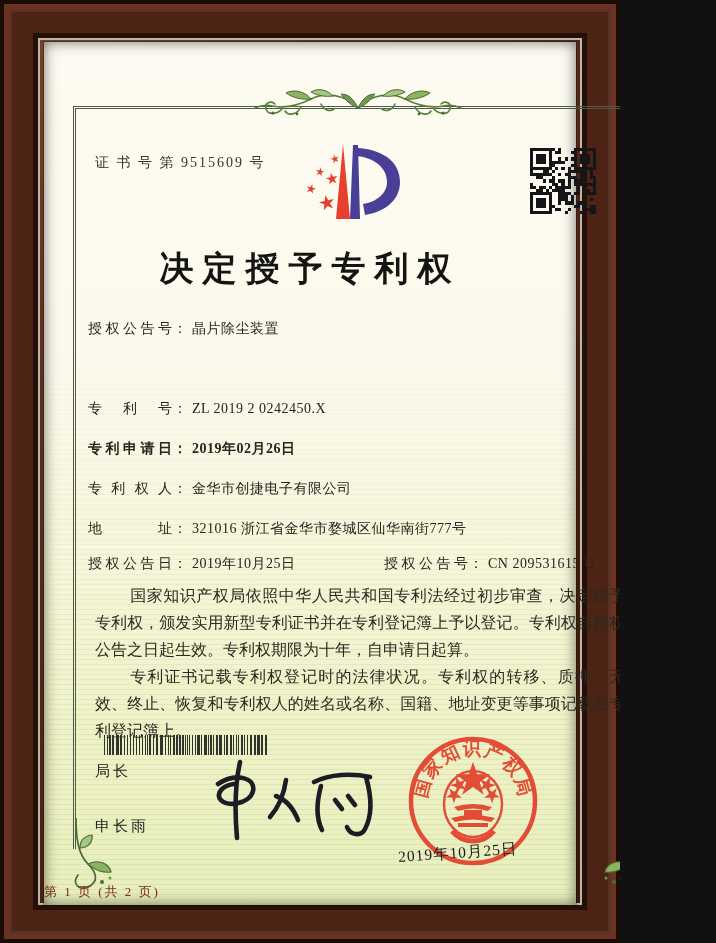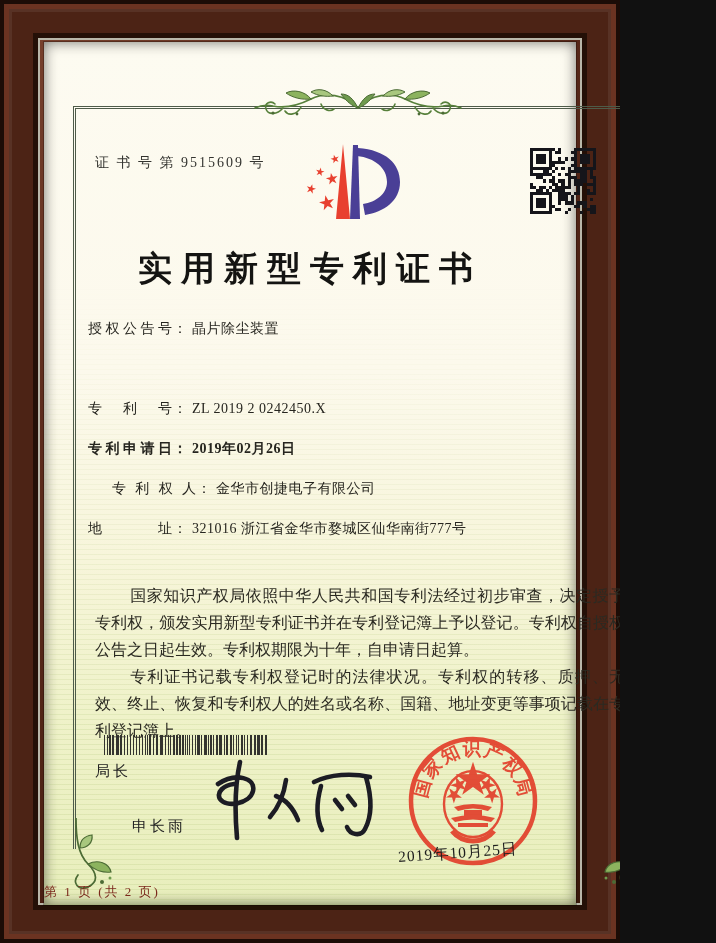--- a/index.html
+++ b/index.html
@@ -34,21 +34,21 @@
   .frow{left:44px;font-size:14px;color:#26251f;white-space:nowrap;}
   .flabel{display:inline-block;width:84px;text-align:justify;text-align-last:justify;vertical-align:top;}
   .fcolon{display:inline-block;margin:0 5px 0 1px;}
   .fvalue{letter-spacing:.5px;}
   .frow2{position:absolute;left:296px;top:0;}
   .paras{left:51px;top:540px;width:530px;font-size:16px;line-height:27px;color:#2b2a22;
     text-align:justify;}
   .paras p{margin:0;text-indent:2.2em;}
   .barcode{left:60px;top:693px;width:166px;height:20px;}
   .sig-title{left:51px;top:720px;font-size:15px;letter-spacing:3px;color:#222;}
-  .sig-name{left:51px;top:775px;font-size:15px;letter-spacing:3px;color:#222;margin-left:37px;}
+  .sig-name{left:51px;top:775px;font-size:15px;letter-spacing:3px;color:#222;}
   .signature{left:150px;top:712px;width:195px;height:95px;}
   .seal{left:334px;top:664px;width:190px;height:190px;}
   .seal-date{left:354px;top:799px;width:170px;font-size:15.5px;color:#1e1e1e;
     transform:rotate(-4deg);letter-spacing:1px;}
   .footer{left:0;top:841px;width:100%;text-align:left;font-size:13px;color:#7b291c;
     letter-spacing:2px;}
   .defs{position:absolute;width:0;height:0;overflow:hidden;}
 </style>
 </head>
 <body>
@@ -347,36 +347,42 @@
           <rect x="3" y="20" width="1" height="1"></rect>
           <rect x="4" y="20" width="1" height="1"></rect>
           <rect x="5" y="20" width="1" height="1"></rect>
           <rect x="6" y="20" width="1" height="1"></rect>
           <rect x="11" y="20" width="1" height="1"></rect>
           <rect x="16" y="20" width="1" height="1"></rect>
           <rect x="19" y="20" width="1" height="1"></rect>
           <rect x="20" y="20" width="1" height="1"></rect>
         </svg></div>
 
-    <div class="abs title">实用新型专利证书</div>
+    <div class="abs title">决定授予专利权</div>
 
     <div class="abs frow" style="top:278px;">
       <span class="flabel">授权公告号</span><span class="fcolon">：</span><span class="fvalue">晶片除尘装置</span>
     </div>
     <div class="abs frow" style="top:358px;">
       <span class="flabel">专利号</span><span class="fcolon">：</span><span class="fvalue">ZL 2019 2 0242450.X</span>
     </div>
     <div class="abs frow" style="top:398px;font-weight:bold;">
       <span class="flabel">专利申请日</span><span class="fcolon">：</span><span class="fvalue">2019年02月26日</span>
     </div>
-    <div class="abs frow" style="top:438px;margin-left:24px;">
+    <div class="abs frow" style="top:438px;">
       <span class="flabel">专利权人</span><span class="fcolon">：</span><span class="fvalue">金华市创捷电子有限公司</span>
     </div>
     <div class="abs frow" style="top:478px;">
       <span class="flabel">地址</span><span class="fcolon">：</span><span class="fvalue">321016 浙江省金华市婺城区仙华南街777号</span>
+    </div>
+    <div class="abs frow" style="top:513px;">
+      <span class="flabel">授权公告日</span><span class="fcolon">：</span><span class="fvalue">2019年10月25日</span>
+      <span class="frow2">
+        <span class="flabel">授权公告号</span><span class="fcolon">：</span><span class="fvalue">CN 209531615 U</span>
+      </span>
     </div>
 
     <div class="abs paras">
       <p>国家知识产权局依照中华人民共和国专利法经过初步审查，决定授予专利权，颁发实用新型专利证书并在专利登记簿上予以登记。专利权自授权公告之日起生效。专利权期限为十年，自申请日起算。</p>
       <p>专利证书记载专利权登记时的法律状况。专利权的转移、质押、无效、终止、恢复和专利权人的姓名或名称、国籍、地址变更等事项记载在专利登记簿上。</p>
     </div>
 
     <div class="abs barcode"><svg width="166" height="20" viewBox="0 0 166 20" style="shape-rendering:crispEdges" fill="#34342f">
           <rect x="0" y="0" width="1" height="20"></rect>
           <rect x="3" y="0" width="1" height="20"></rect>

